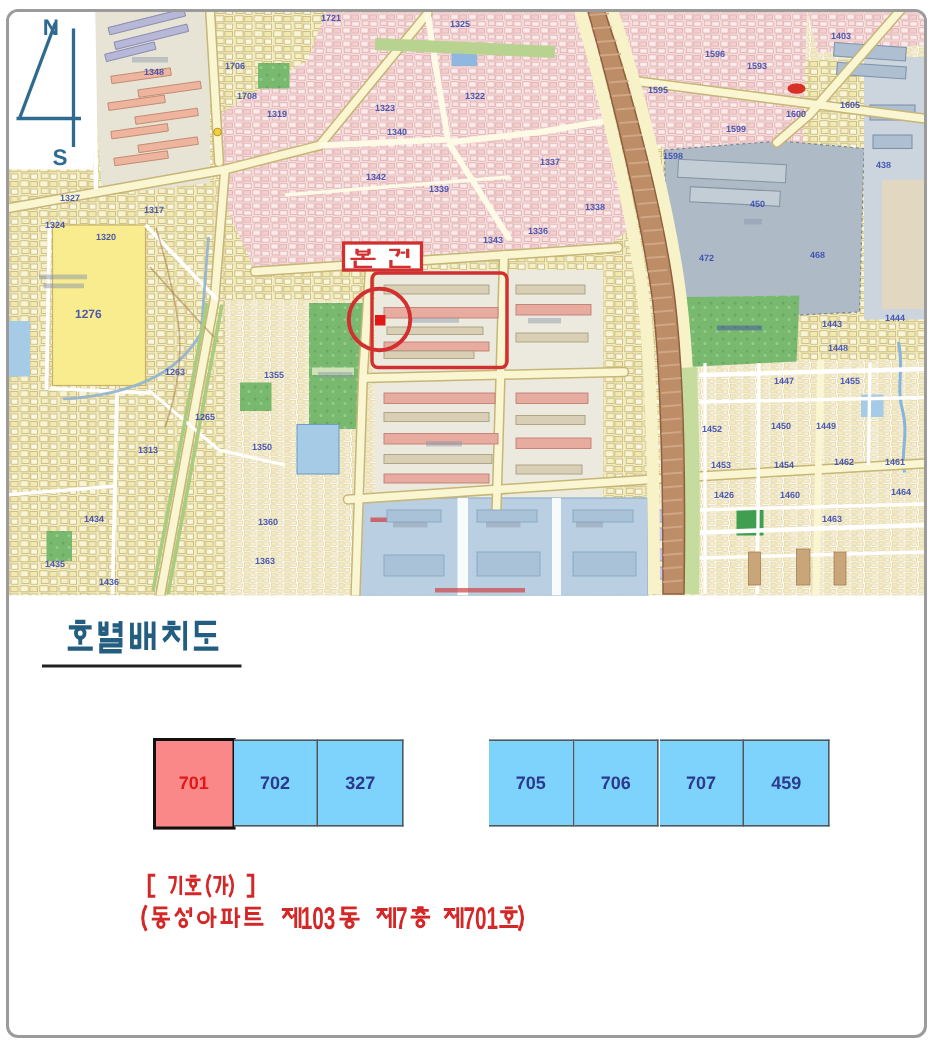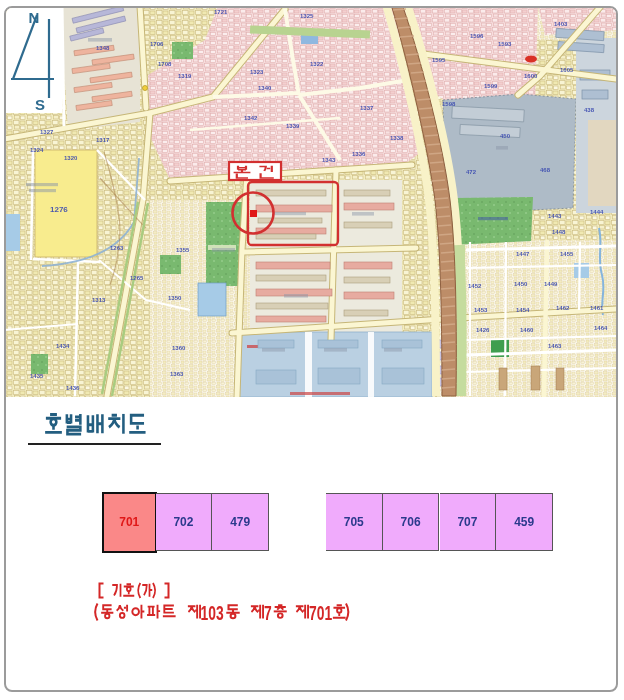--- a/index.html
+++ b/index.html
@@ -2,21 +2,21 @@
 <html><head>
 <meta charset="utf-8">
 <style>
   html,body{margin:0;padding:0;background:#fff;}
   body{width:624px;height:700px;position:relative;font-family:"Liberation Sans",sans-serif;overflow:hidden;}
   .page{position:absolute;left:4px;top:6px;width:610px;height:682px;border:2px solid #9b9b9b;border-radius:8px;overflow:hidden;}
   .map{position:absolute;left:-3px;top:-3px;width:614px;height:392px;filter:blur(0.35px);}
   .compass{position:absolute;left:0px;top:0px;width:56px;height:105px;background:#fff;}
   .titleline{position:absolute;left:22px;top:435px;width:133px;height:0;border-top:2.5px solid #222;}
   .cells{position:absolute;left:96px;top:484px;width:458px;height:62px;}
-  .cell{position:absolute;top:1px;width:55.8px;height:56px;border:1px solid #555;border-left:none;background:#f0abfc;color:#2b3a8c;font-weight:bold;font-size:12px;text-align:center;line-height:56px;}
+  .cell{position:absolute;top:1px;width:55.8px;height:56px;border:1px solid #555;border-left:none;background:#7dd3fc;color:#2b3a8c;font-weight:bold;font-size:12px;text-align:center;line-height:56px;}
   .cell.first{left:0;top:0;width:50.5px;height:57px;border:2px solid #111;background:#fa8888;color:#e01818;line-height:57px;}
 </style>
 </head>
 <body>
 <svg width="0" height="0" style="position:absolute">
   <defs>
     <g id="h_ho" fill="none">
       <path d="M32,5 H68 M10,22 H90"></path>
       <circle cx="50" cy="40" r="15"></circle>
       <path d="M50,58 V76 M6,88 H94"></path>
@@ -483,19 +483,19 @@
     <g fill="#d42727" font-family="Liberation Sans" font-weight="bold" font-size="21">
       <text transform="translate(200.5,619.5) scale(0.66,1)">103</text>
       <text transform="translate(264,619.5) scale(0.66,1)">7</text>
       <text transform="translate(309,619.5) scale(0.66,1)">701</text>
     </g>
   </svg>
   <div class="titleline"></div>
   <div class="cells">
     <div class="cell first">701</div>
     <div class="cell" style="left:53.5px">702</div>
-    <div class="cell" style="left:110.3px">479</div>
+    <div class="cell" style="left:110.3px">327</div>
     <div class="cell" style="left:223.9px">705</div>
     <div class="cell" style="left:280.7px">706</div>
     <div class="cell" style="left:337.5px">707</div>
     <div class="cell" style="left:394.3px">459</div>
   </div>
 </div>
 
 </body></html>

